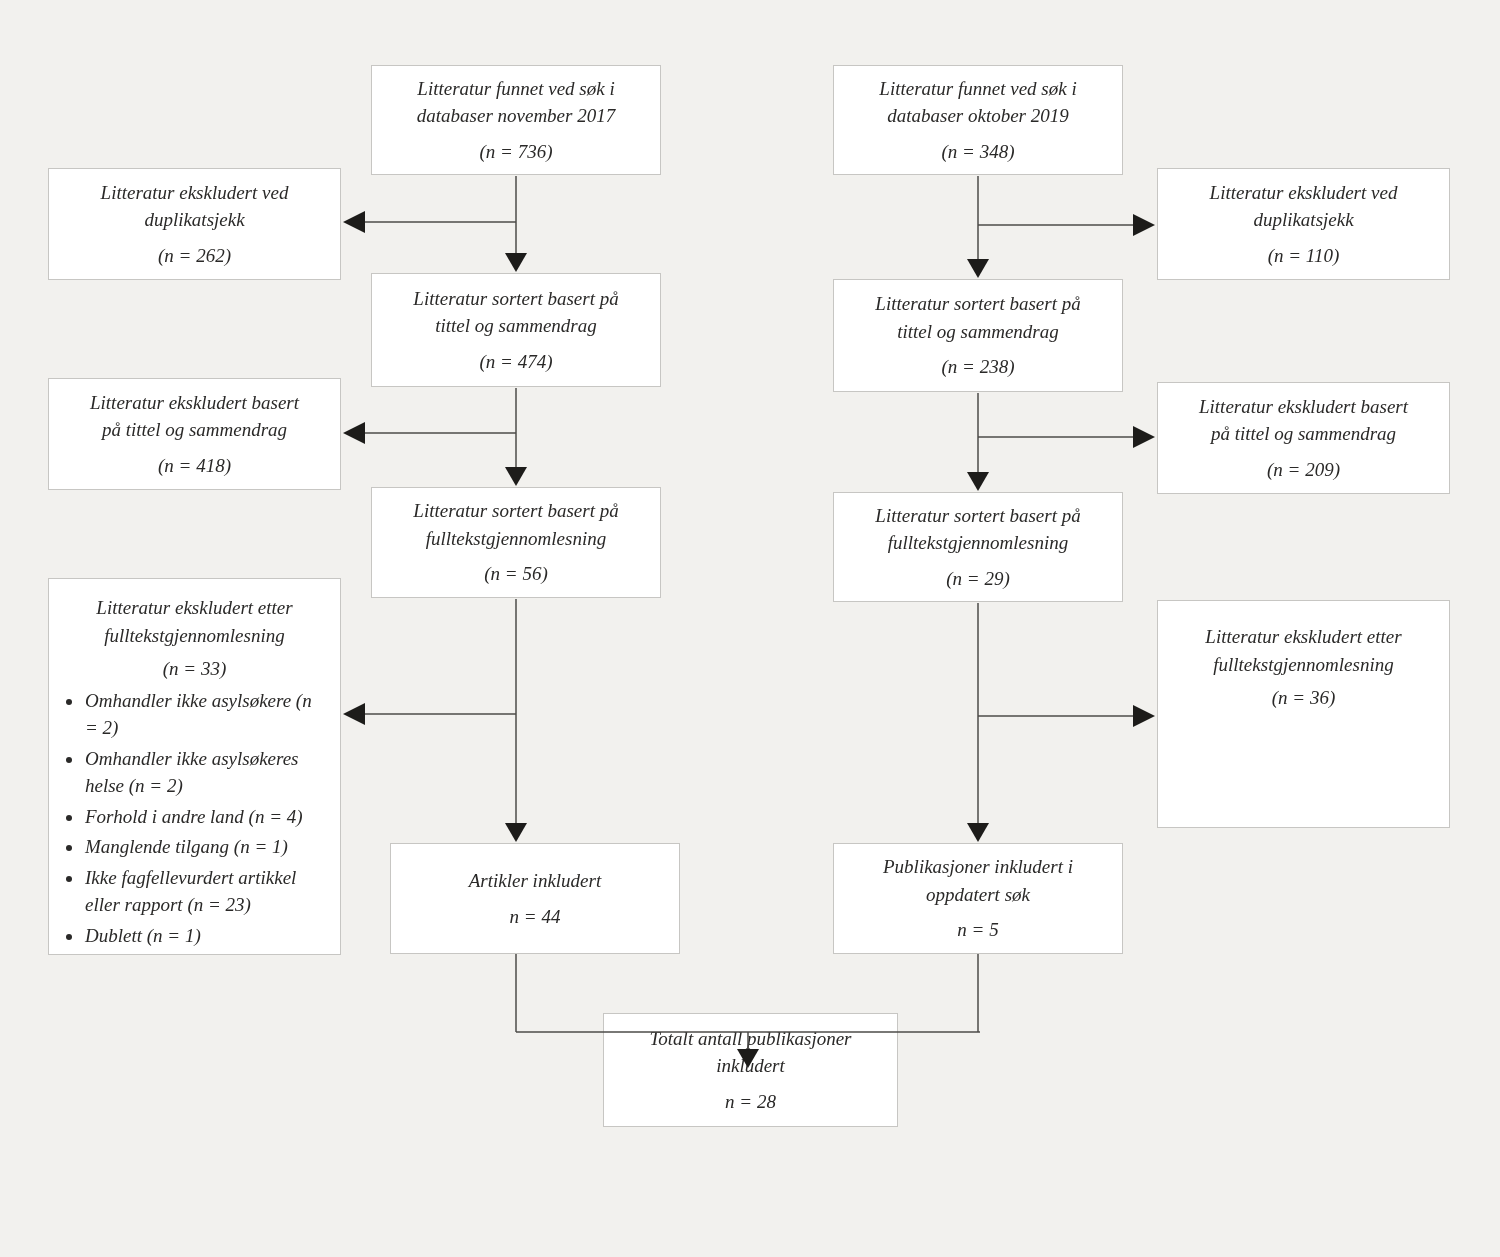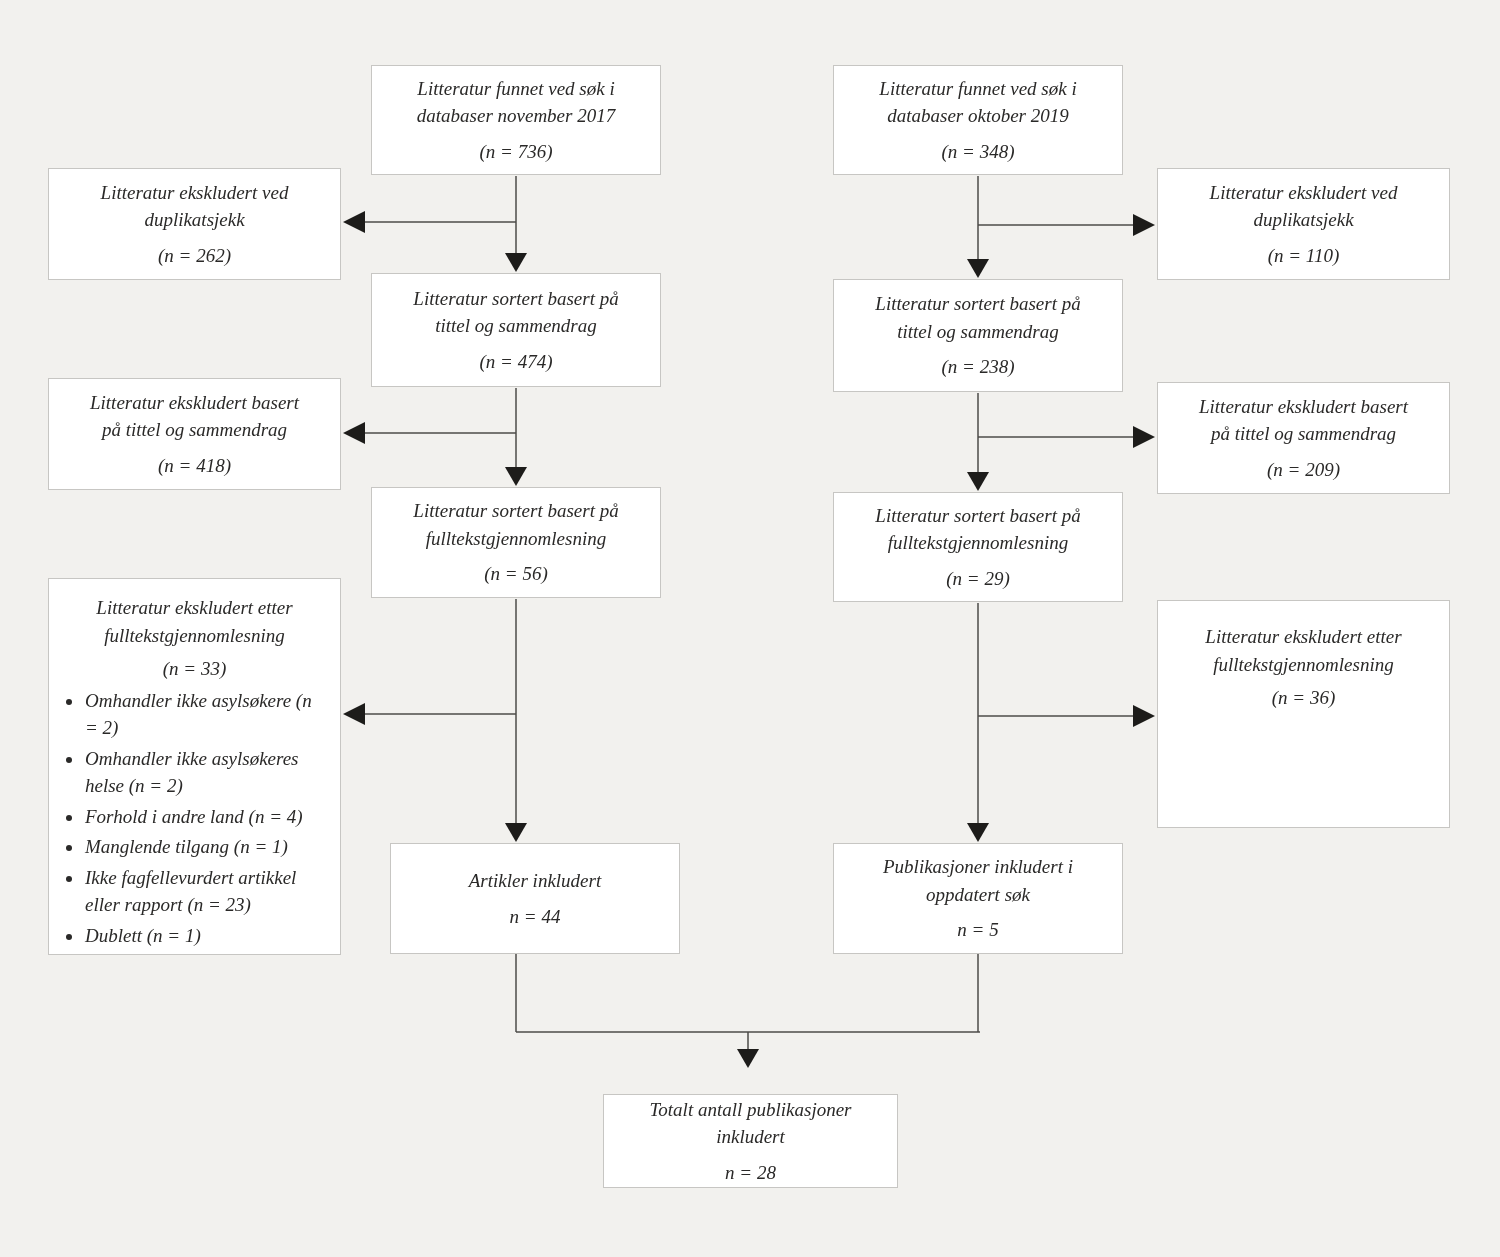--- a/index.html
+++ b/index.html
@@ -141,21 +141,21 @@
       <div class="nline">(n = 36)</div>
     </div>
   </div>
 
   <div class="box center" style="left:833px; top:843px; width:290px; height:111px;">
     <span>Publikasjoner inkludert i</span>
     <span>oppdatert søk</span>
     <span class="nline">n = 5</span>
   </div>
 
-  <div class="box center" style="left:603px; top:1094px; width:295px; height:94px;font-family:Liberation Serif, serif;">
+  <div class="box center" style="left:603px; top:1013px; width:295px; height:114px;font-family:Liberation Serif, serif;">
     <span>Totalt antall publikasjoner</span>
     <span>inkludert</span>
     <span class="nline">n = 28</span>
   </div>
 
   <svg class="connectors" width="1500" height="1257" viewBox="0 0 1500 1257">
     <g stroke="#4c4b49" stroke-width="1.5" fill="none">
 
       <path d="M516 176 V254"></path>
       <path d="M516 388 V468"></path>

